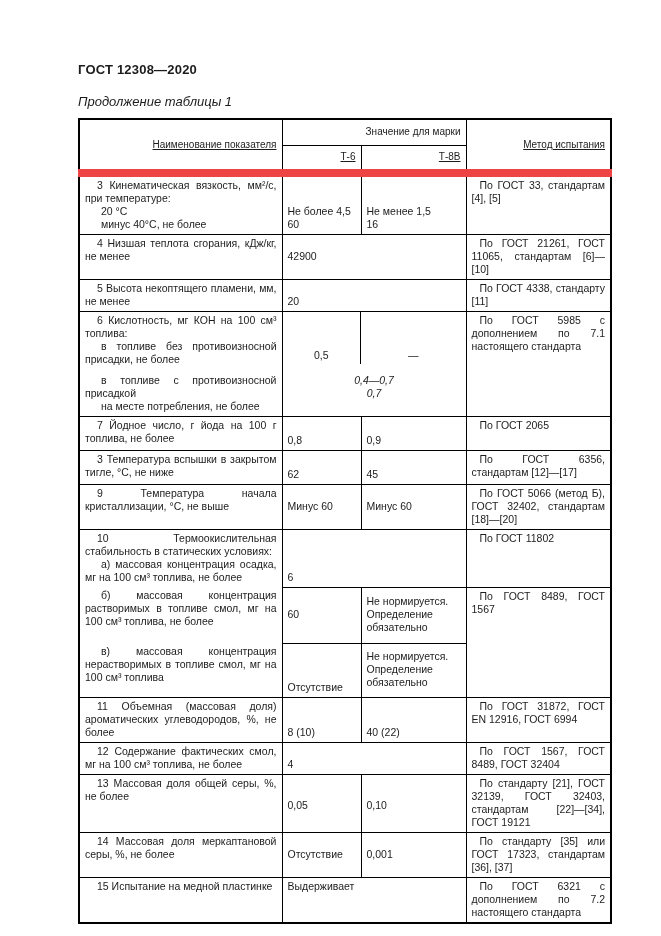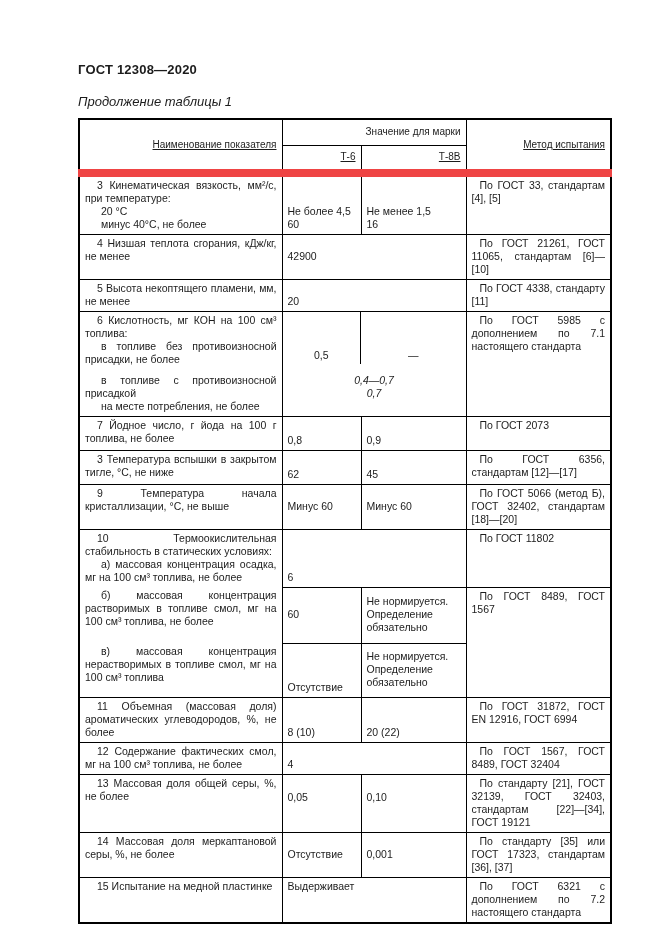--- a/index.html
+++ b/index.html
@@ -52,21 +52,21 @@
   td.name { text-align: justify; }
   td.name p { margin: 0; }
   p.fi     { text-indent: 12px; }
   p.fi-sub { text-indent: 16px; }
   p.ind    { padding-left: 16px; }
   p.mt     { margin-top: 8px !important; }
 
   td.val    { text-align: left; }
   td.vbottom{ vertical-align: bottom; padding-bottom: 3px; }
   td.vmid   { vertical-align: middle; }
-  td.vtop-pad { vertical-align: top; padding-top: 16px; }
+  td.vtop-pad { vertical-align: top; padding-top: 24px; }
   td.method { text-align: justify; text-indent: 8px; }
 
   td.nbh { border-bottom-style: hidden; }
 
   
   td.acid-cell { padding: 0; vertical-align: top; margin-left: 24px; }
   .split { display: flex; min-height: 52px; }
   .split-l {
     width: 43%;
     border-right: 1px solid #000;
@@ -164,21 +164,21 @@
       </td>
       <td class="method">По ГОСТ 5985 с дополнением по 7.1 настоящего стандарта</td>
     </tr>
 
     <tr style="height:34px">
       <td class="name">
         <p class="fi">7  Йодное число, г йода на 100 г топлива, не более</p>
       </td>
       <td class="val vbottom">0,8</td>
       <td class="val vbottom">0,9</td>
-      <td class="method">По ГОСТ 2073</td>
+      <td class="method">По ГОСТ 2065</td>
     </tr>
 
     <tr style="height:34px">
       <td class="name">
         <p class="fi">3  Температура вспышки в закрытом тигле, °С, не ниже</p>
       </td>
       <td class="val vbottom">62</td>
       <td class="val vbottom">45</td>
       <td class="method">По ГОСТ 6356, стандартам [12]—[17]</td>
     </tr>
@@ -216,21 +216,21 @@
       </td>
       <td class="val vbottom">Отсутствие</td>
       <td class="val vmid">Не нормируется. Определение обязательно</td>
     </tr>
 
     <tr style="height:36px">
       <td class="name">
         <p class="fi">11  Объемная (массовая доля) ароматических углеводородов, %, не более</p>
       </td>
       <td class="val vbottom">8 (10)</td>
-      <td class="val vbottom">20 (22)</td>
+      <td class="val vbottom">40 (22)</td>
       <td class="method">По ГОСТ 31872, ГОСТ EN 12916, ГОСТ 6994</td>
     </tr>
 
     <tr style="height:32px">
       <td class="name">
         <p class="fi">12  Содержание фактических смол, мг на 100 см³ топлива, не более</p>
       </td>
       <td colspan="2" class="val vbottom">4</td>
       <td class="method">По ГОСТ 1567, ГОСТ 8489, ГОСТ 32404</td>
     </tr>

